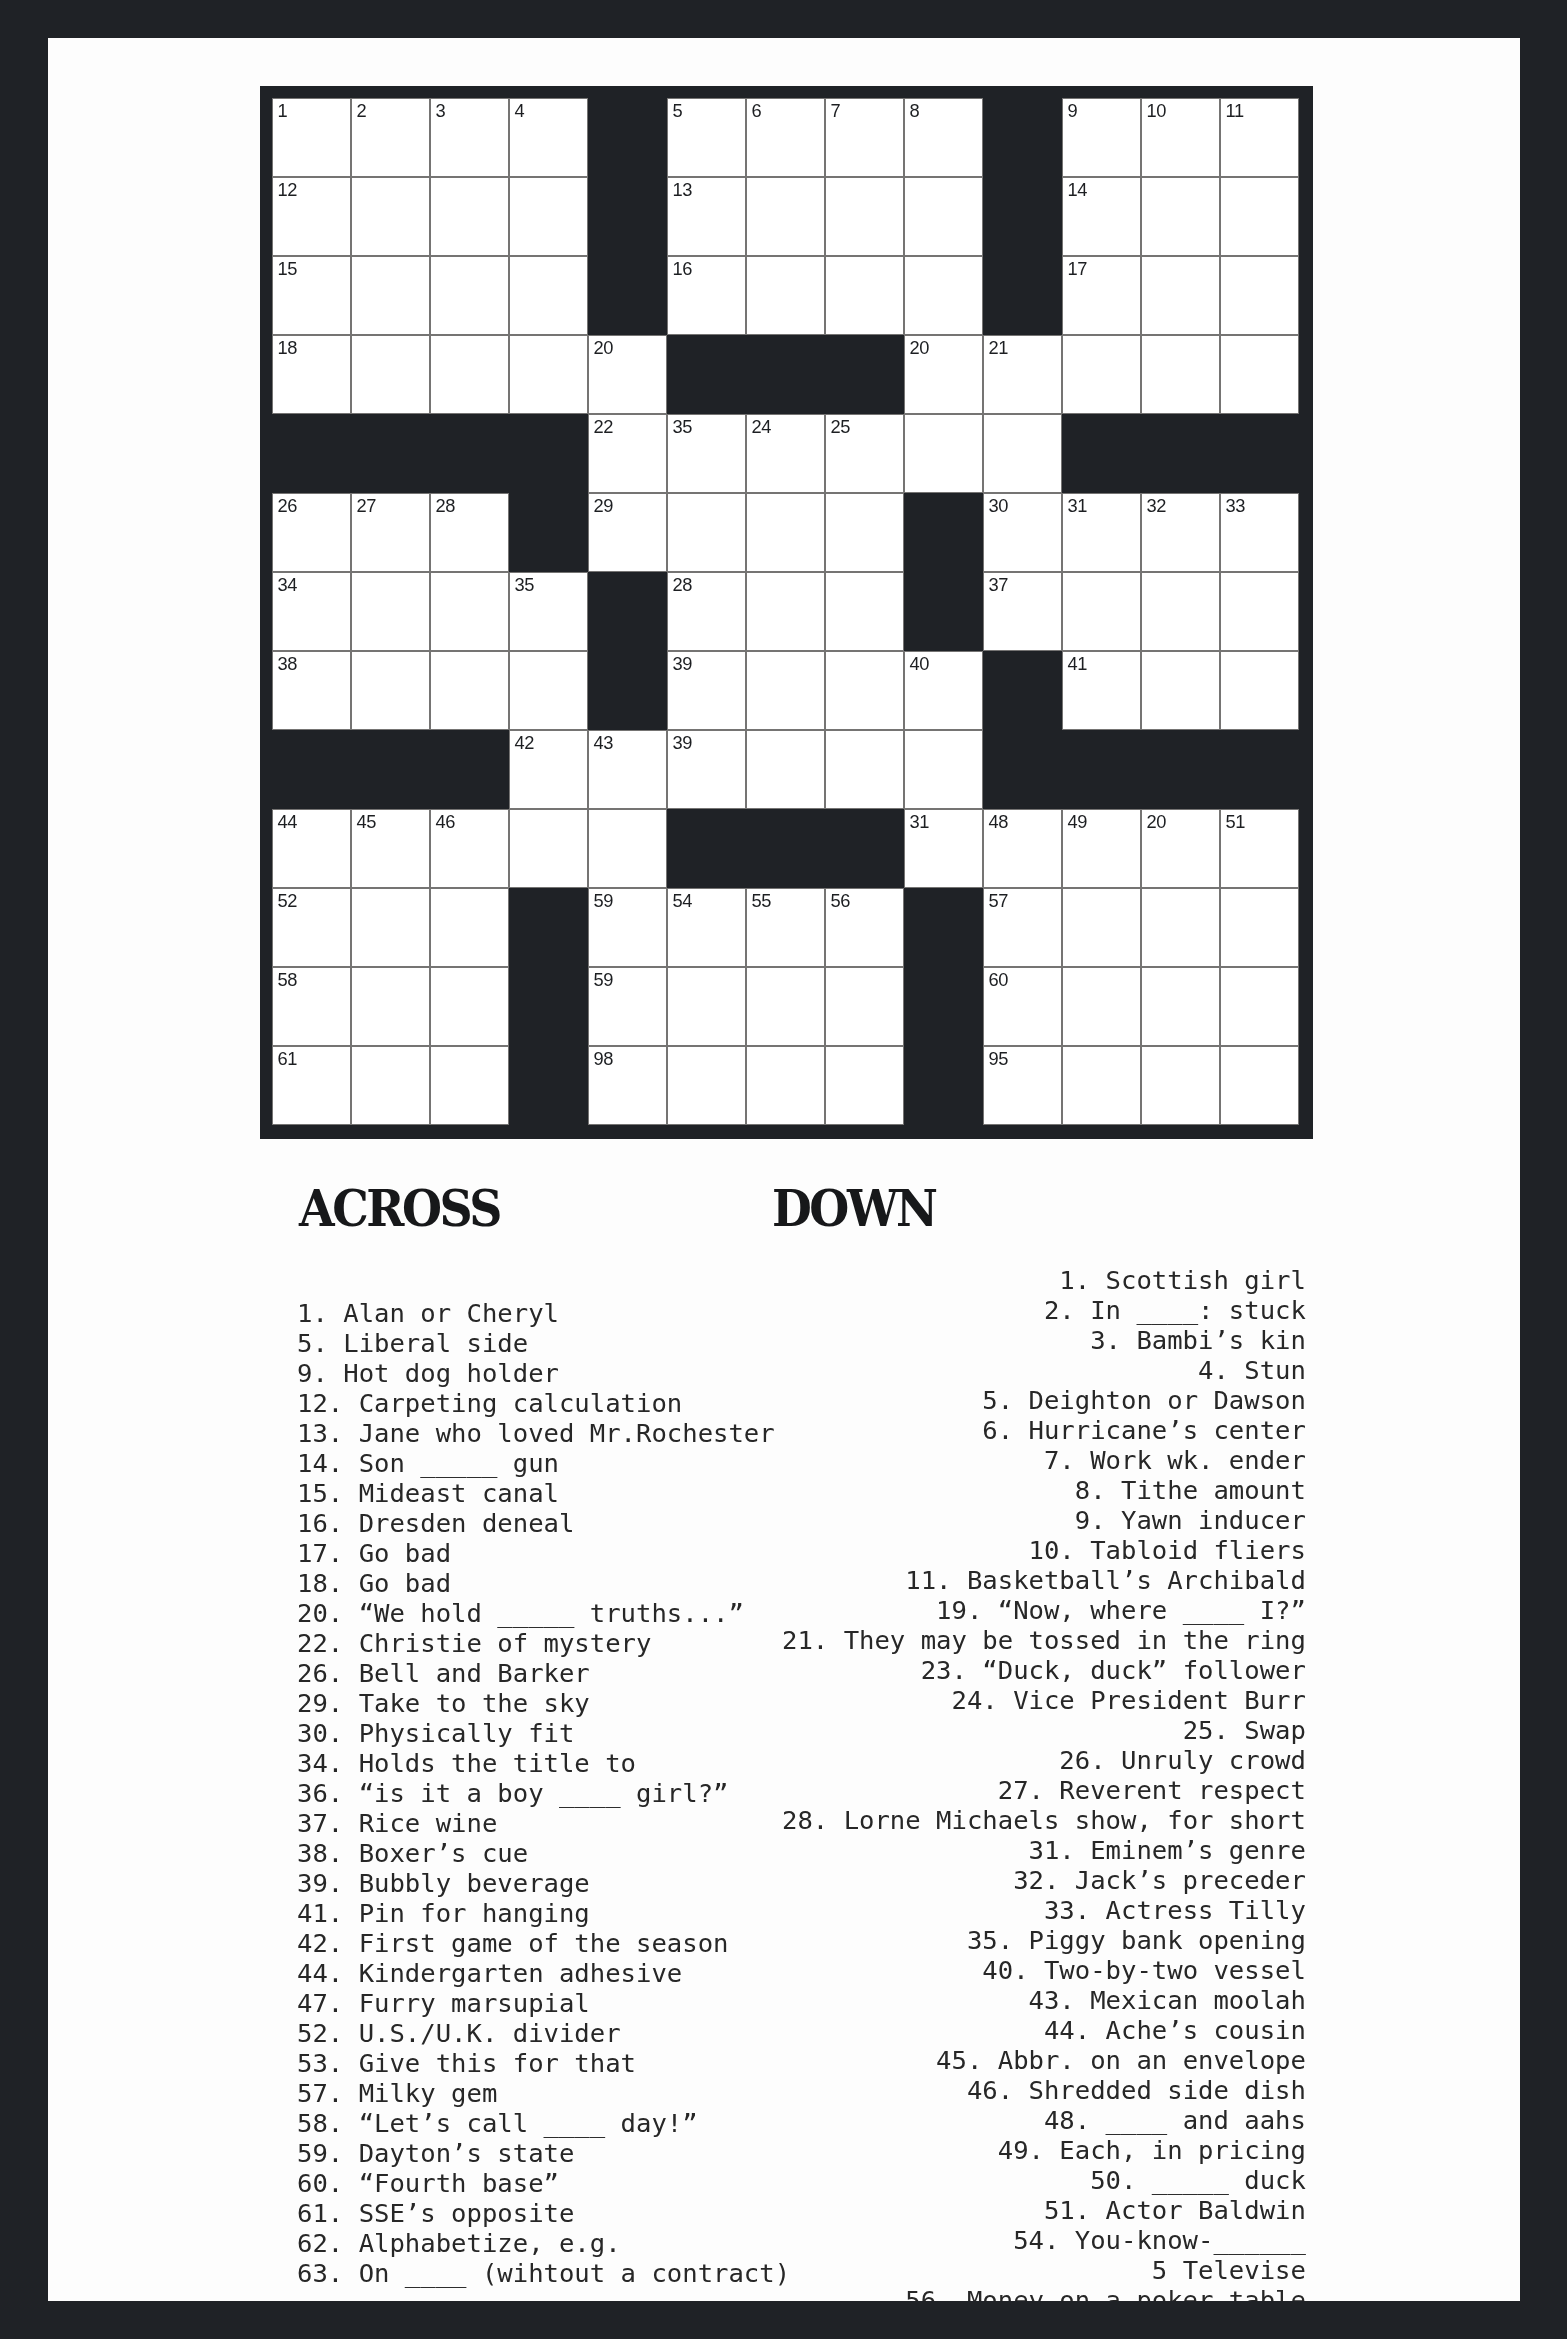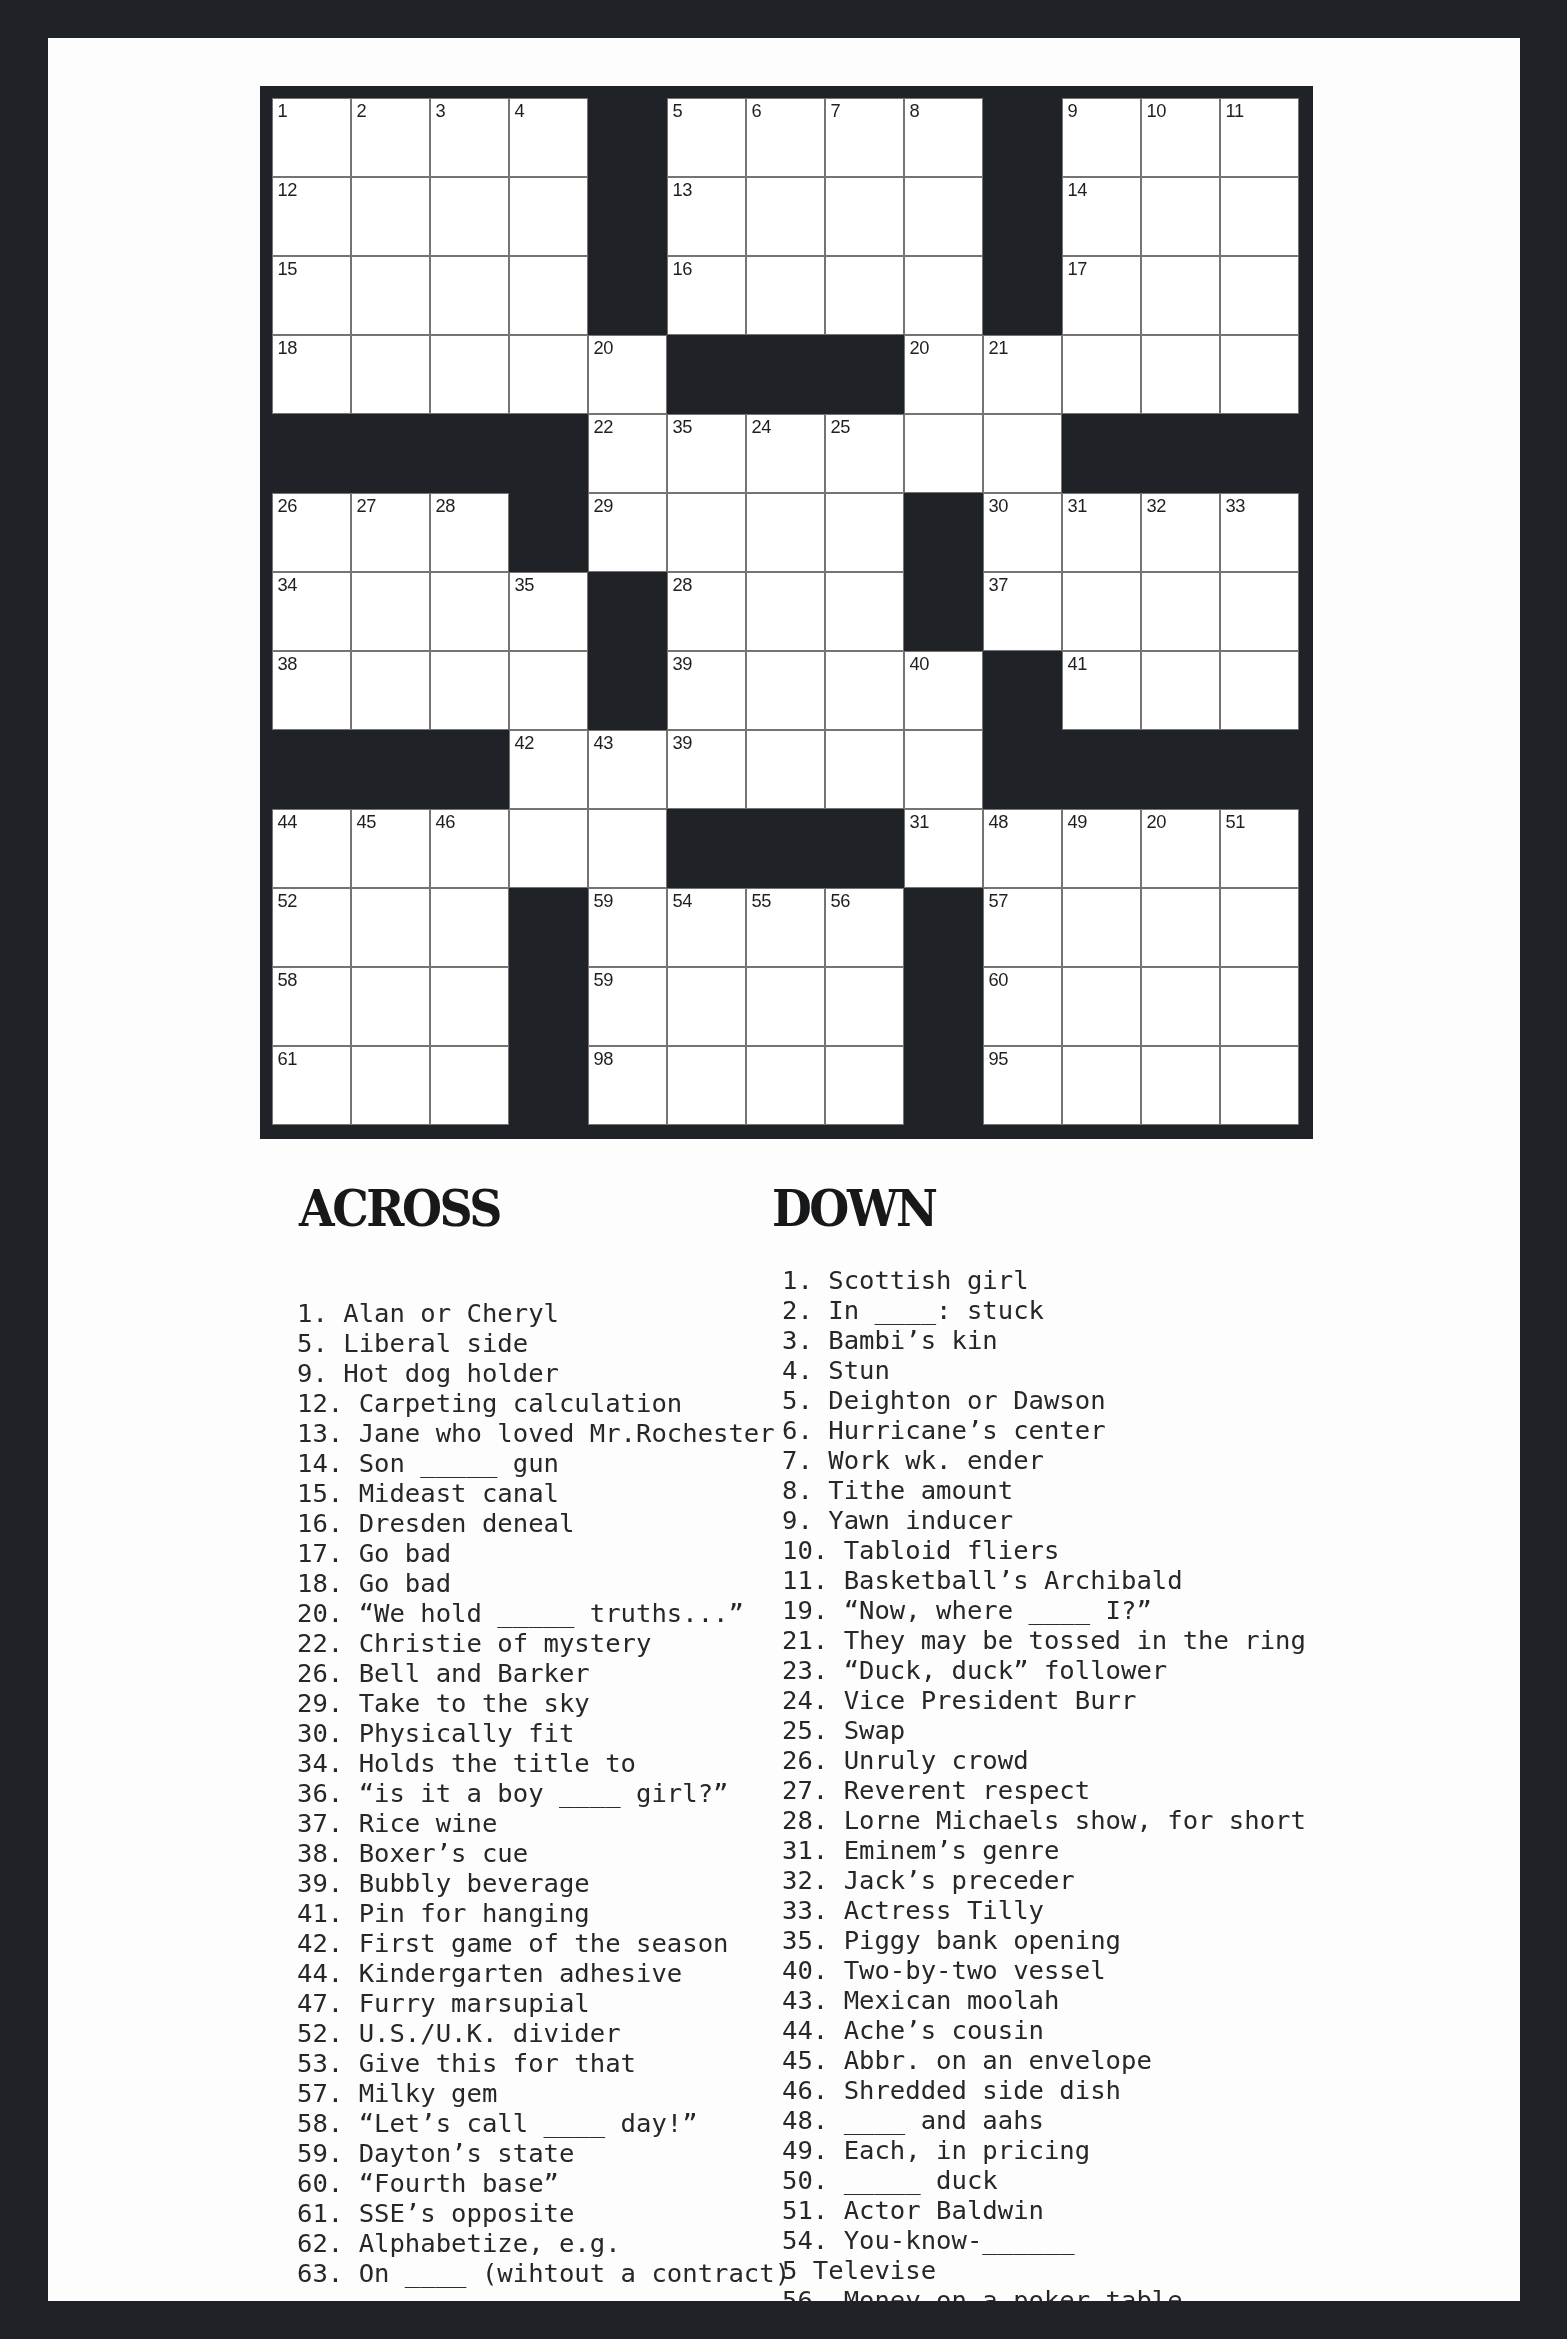--- a/index.html
+++ b/index.html
@@ -65,21 +65,21 @@
   #across-heading{left:251px;top:1144px;}
   #down-heading{left:724px;top:1144px;}
   .clue-list{
     position:absolute;
     font-family:"DejaVu Sans Mono", monospace;
     font-size:25.6px;line-height:30px;
     color:#272727;
     white-space:pre;
   }
   #across-list{left:249px;top:1260px;}
-  #down-list{left:734px;top:1227px;}
+  #down-list{left:734px;top:1227px;text-align:right;}
   .clue{height:30px;}
 </style>
 </head>
 <body>
 
 <div id="page">
 
   <div id="grid-frame">
     <div id="grid">
         <div class="cell white">

